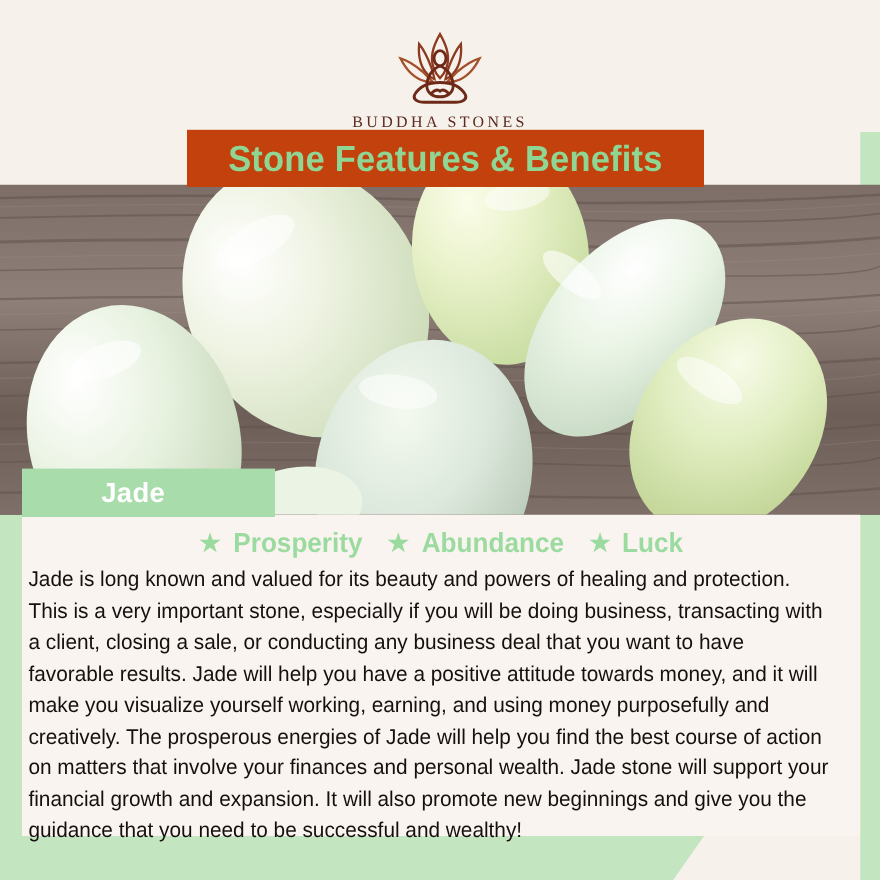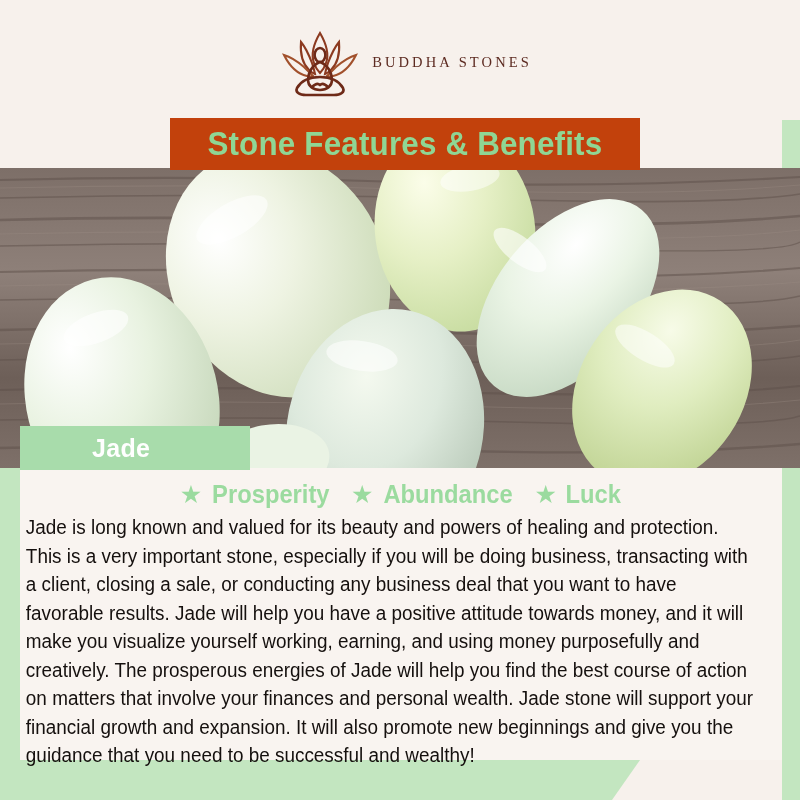--- a/index.html
+++ b/index.html
@@ -51,22 +51,23 @@
     background: #c3e6c0;
   }
 
   
   .header {
     position: absolute;
     top: 0; left: 0;
     width: 800px; height: 120px;
     background: #f7f1ec;
     display: flex;
-    align-items: center;
-    justify-content: center;
+    flex-direction: column;
+    align-items: center;
+    justify-content: flex-end;
     z-index: 3;
   }
   .header::after {
     content: "";
     position: absolute;
     top: 0; left: 220px; right: 0; height: 16px;
     background: transparent;
   }
   .logo-mark {
     width: 104px; height: 72px;

